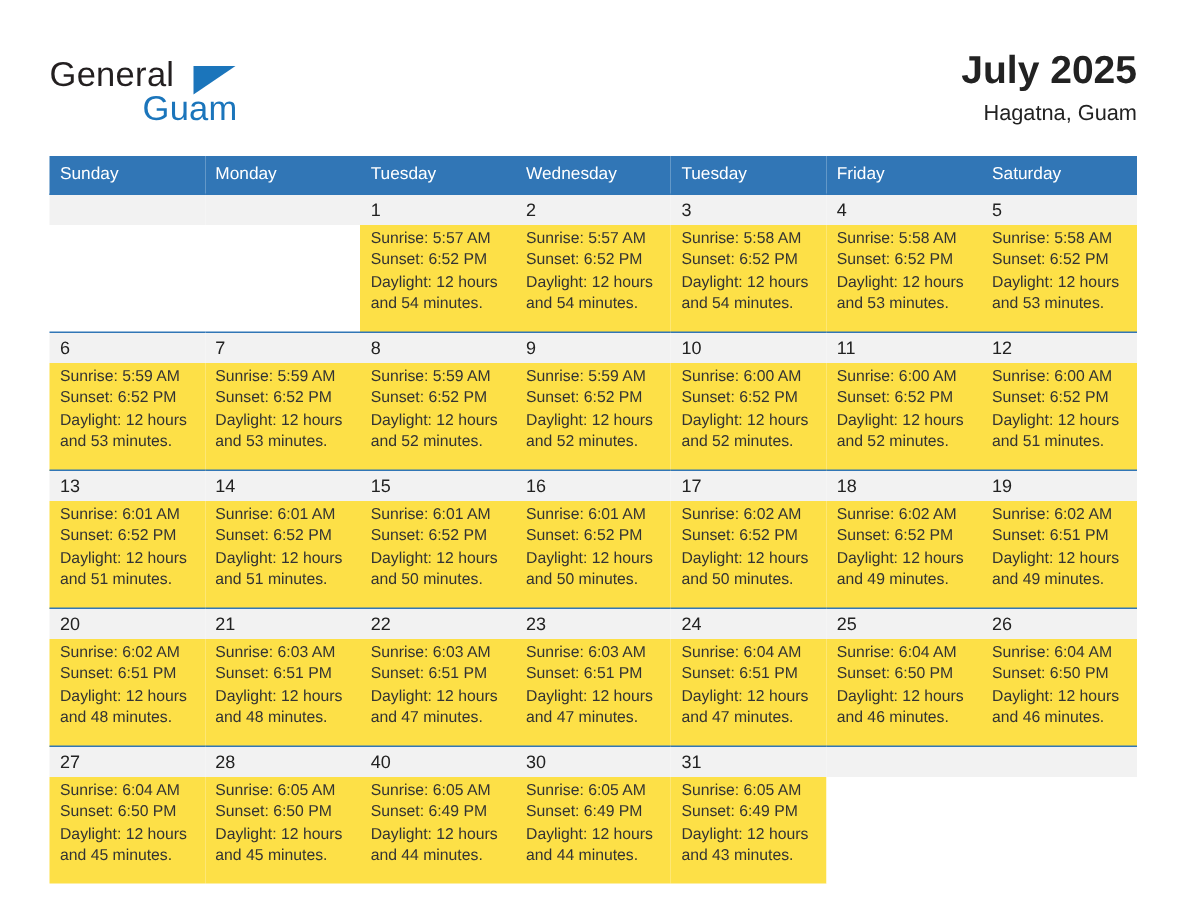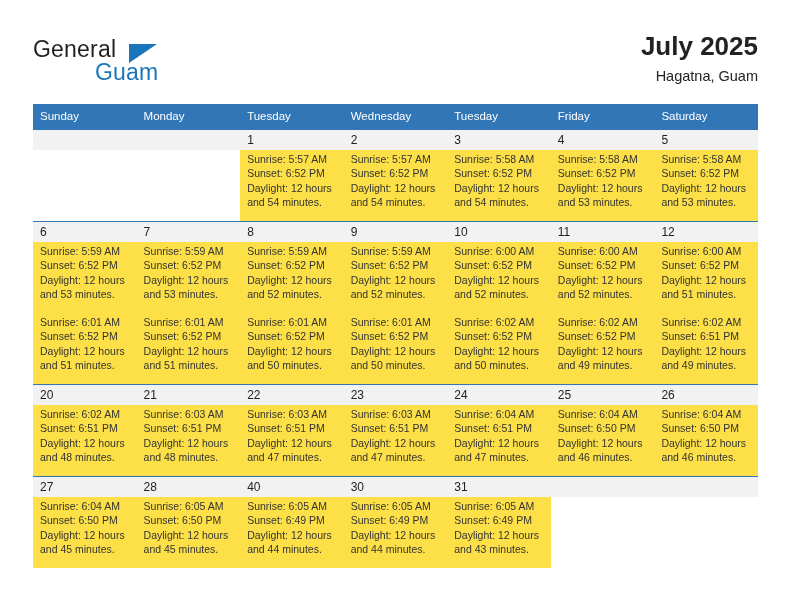--- a/index.html
+++ b/index.html
@@ -269,20 +269,29 @@
           <span class="daylight-line">and 52 minutes.</span>
         </td>
         <td>
           <span class="info-line">Sunrise: 6:00 AM</span>
           <span class="info-line">Sunset: 6:52 PM</span>
           <span class="daylight-line">Daylight: 12 hours</span>
           <span class="daylight-line">and 51 minutes.</span>
         </td>
       </tr>
 
+      <tr class="daynum-row">
+        <td>13</td>
+        <td>14</td>
+        <td>15</td>
+        <td>16</td>
+        <td>17</td>
+        <td>18</td>
+        <td>19</td>
+      </tr>
       <tr class="info-row">
         <td>
           <span class="info-line">Sunrise: 6:01 AM</span>
           <span class="info-line">Sunset: 6:52 PM</span>
           <span class="daylight-line">Daylight: 12 hours</span>
           <span class="daylight-line">and 51 minutes.</span>
         </td>
         <td>
           <span class="info-line">Sunrise: 6:01 AM</span>
           <span class="info-line">Sunset: 6:52 PM</span>

